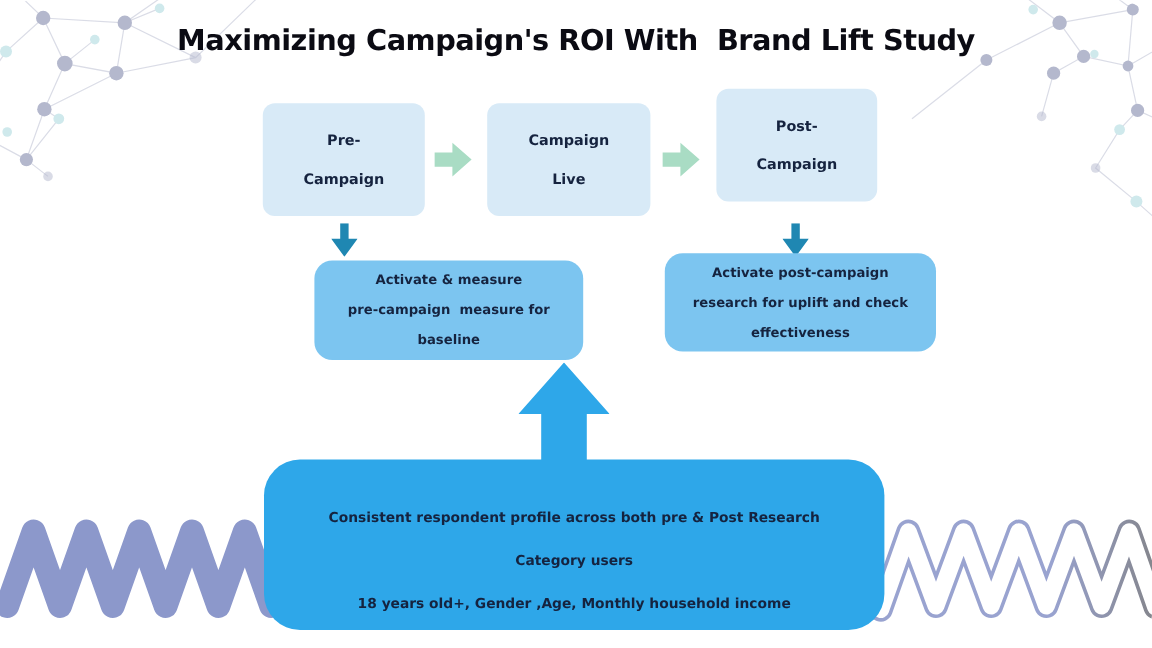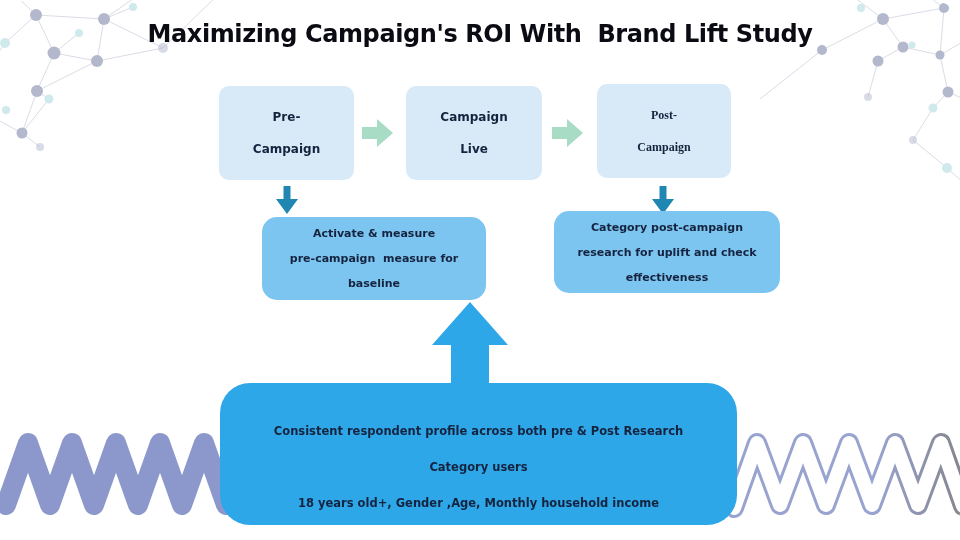--- a/index.html
+++ b/index.html
@@ -20,21 +20,21 @@
 
   .stage-box{
     position:absolute;height:94px;border-radius:10px;
     background:var(--stage-box,#d8eaf7);
     display:flex;flex-direction:column;justify-content:center;align-items:center;
     color:var(--text-dark,#1d2a3d);font-weight:700;font-size:12px;
   }
   .stage-box .ln{line-height:32px;white-space:pre;}
   .s1{left:219px;top:86px;width:135px;}
   .s2{left:406px;top:86px;width:136px;}
-  .s3{left:597px;top:84px;width:134px;font-family:Liberation Serif, serif;}
+  .s3{left:597px;top:74px;width:134px;}
 
   .arrow-next{position:absolute;top:118px;width:32px;height:30px;}
   .a1{left:362px;} .a2{left:552px;}
   .arrow-next polygon{fill:var(--next-arrow,#a9dcc4);}
 
   .arrow-down{position:absolute;top:186px;width:22px;height:28px;}
   .d1{left:276px;} .d2{left:652px;}
   .arrow-down polygon{fill:var(--down-arrow,#1f87b2);}
 
   .detail-box{
@@ -159,21 +159,21 @@
     <polygon points="7.5,0 14.5,0 14.5,13 22,13 11,28 0,13 7.5,13"></polygon>
   </svg>
 
   <div class="detail-box det1">
     <div class="ln">Activate &amp; measure</div>
     <div class="ln">pre-campaign  measure for</div>
     <div class="ln">baseline</div>
   </div>
 
   <div class="detail-box det2">
-    <div class="ln">Category post-campaign</div>
+    <div class="ln">Activate post-campaign</div>
     <div class="ln">research for uplift and check</div>
     <div class="ln">effectiveness</div>
   </div>
 
   <svg class="arrow-up" viewBox="0 0 76 86">
     <polygon points="38,0 76,43 57,43 57,86 19,86 19,43 0,43"></polygon>
   </svg>
 
   <div class="base-box">
     <div class="inner">

